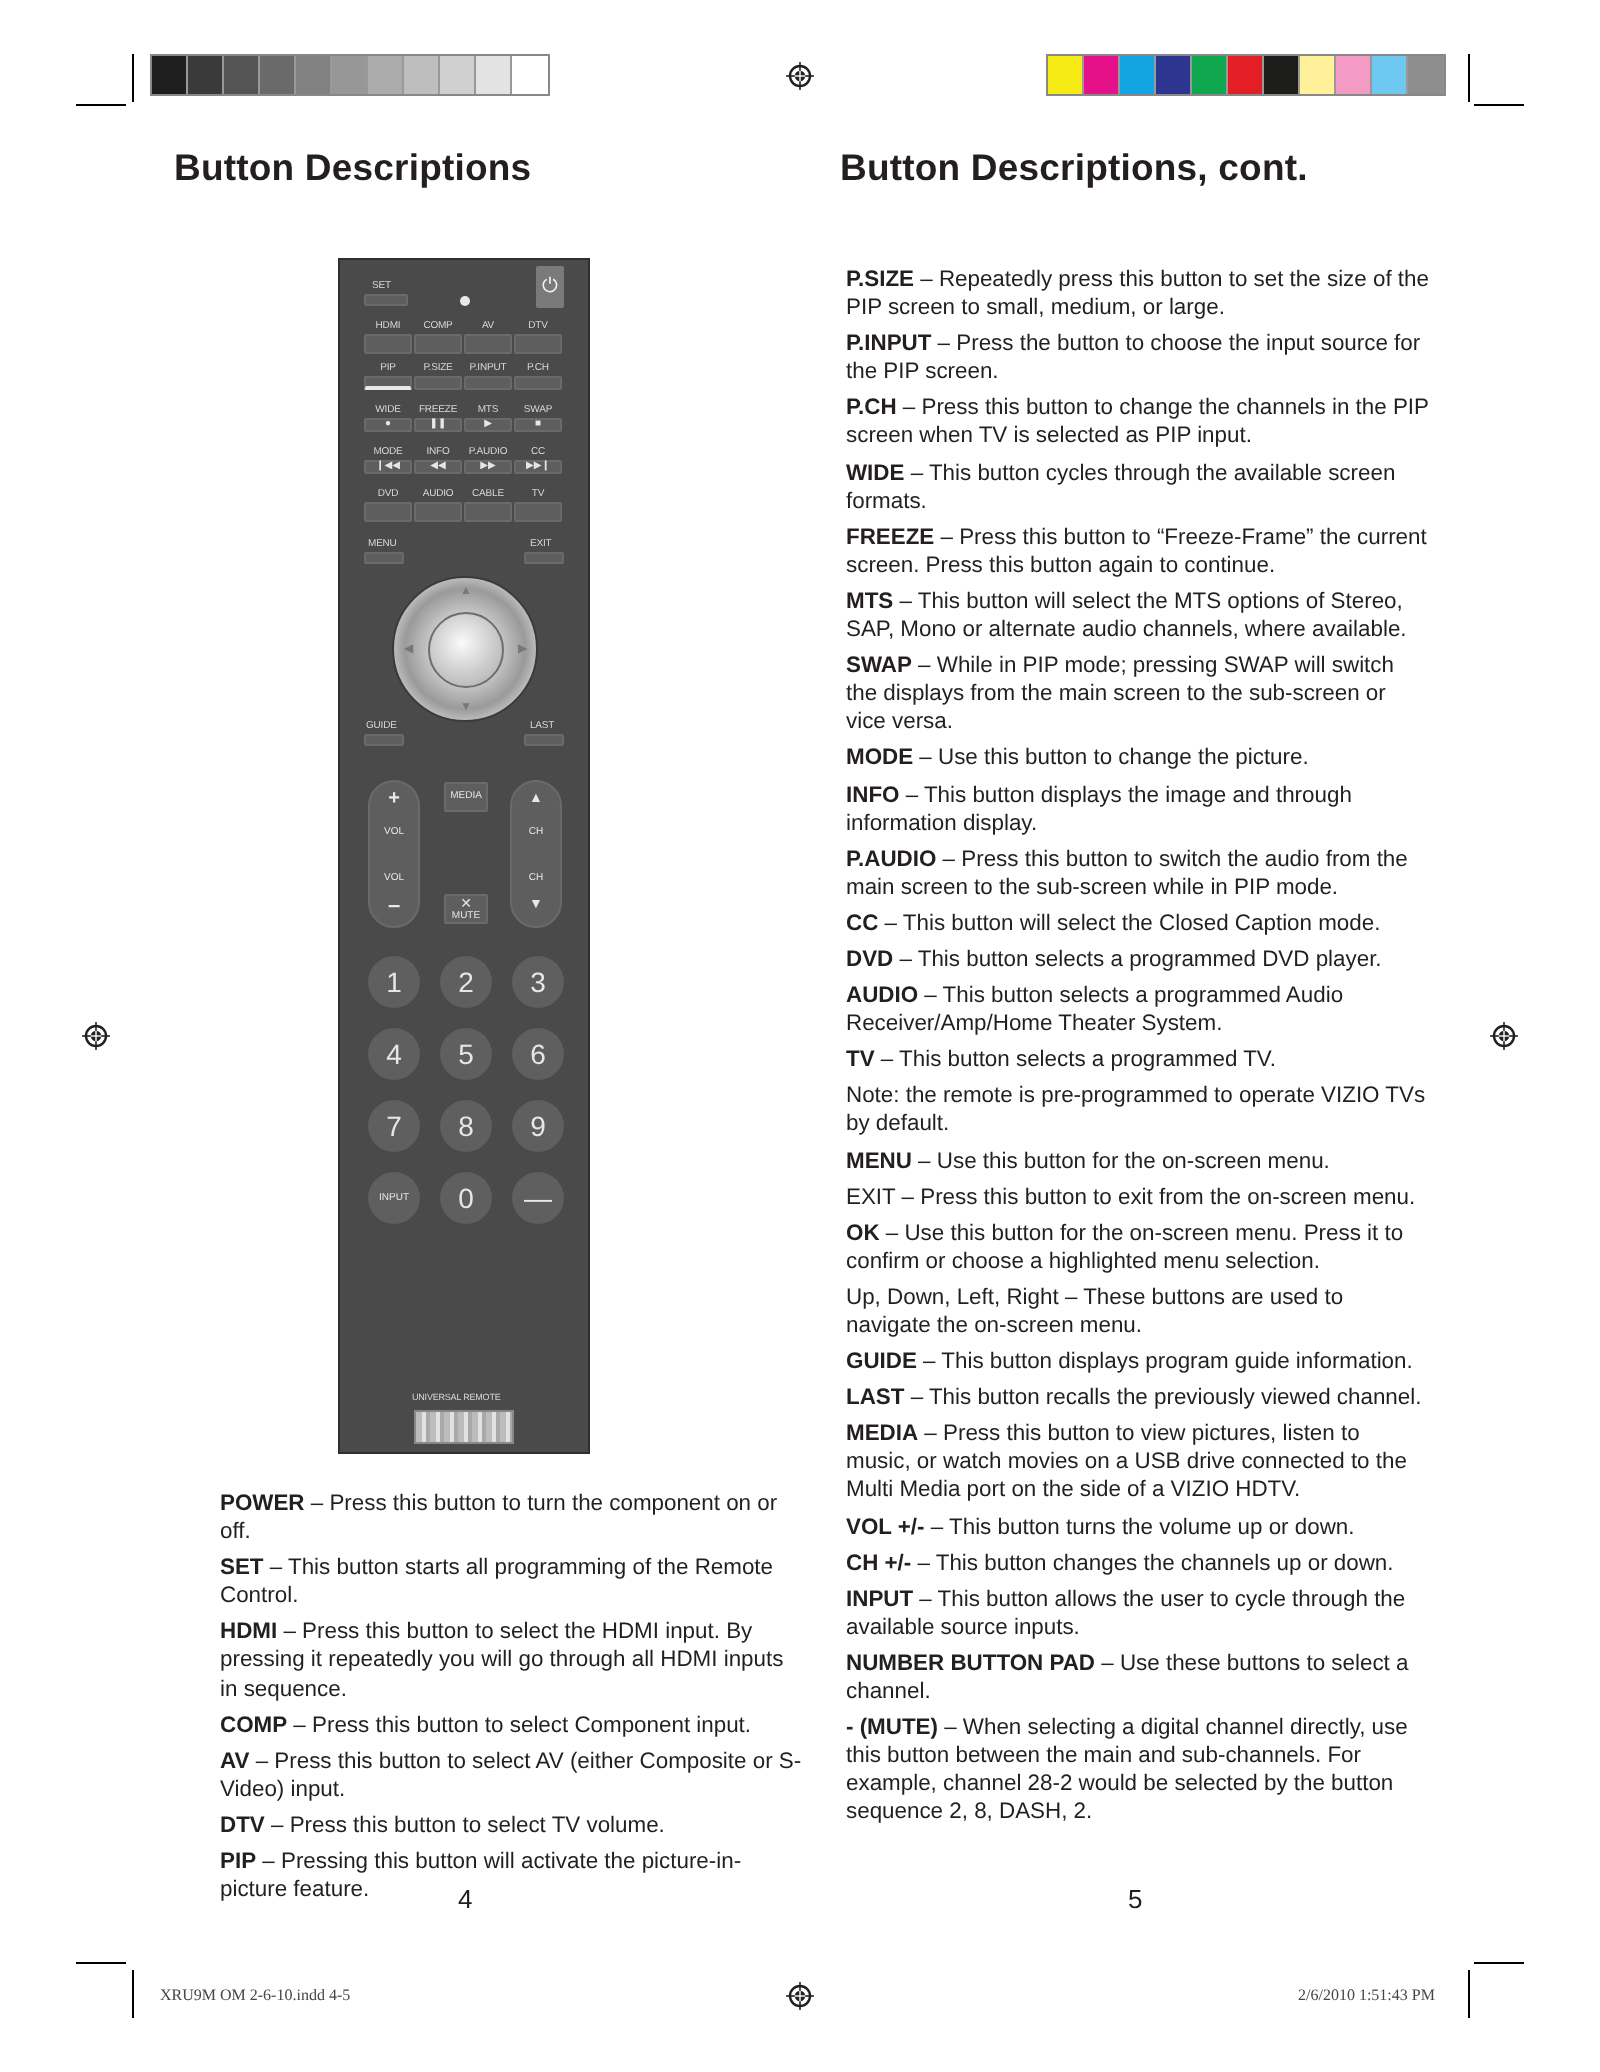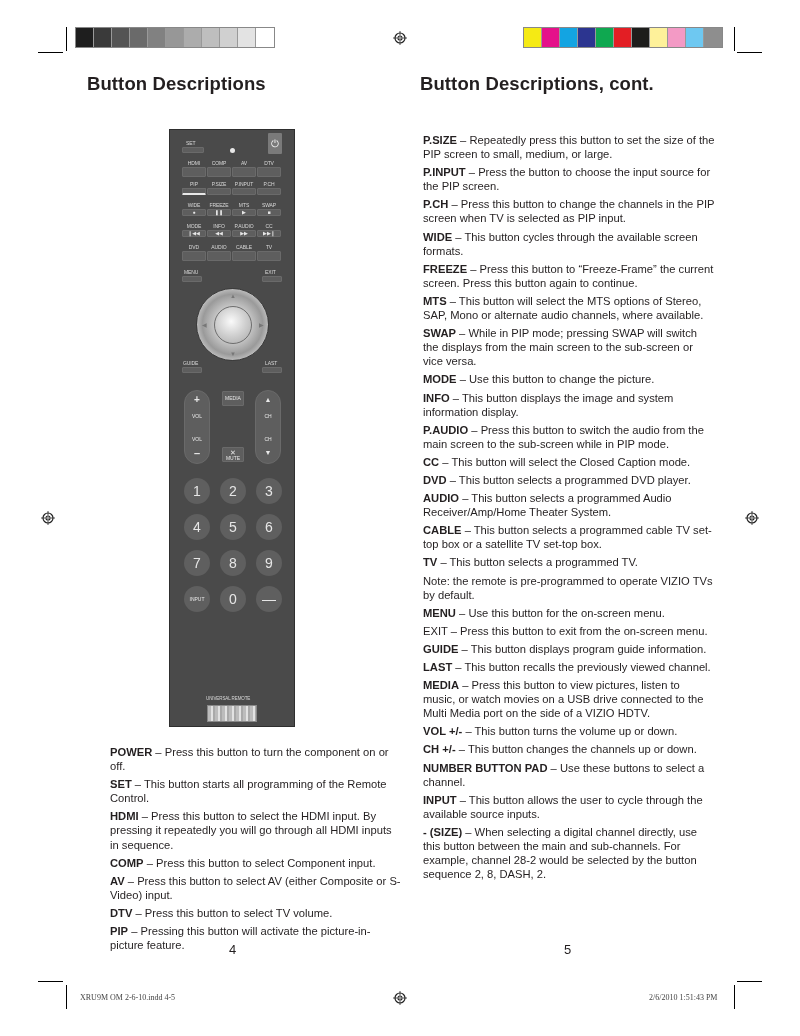--- a/index.html
+++ b/index.html
@@ -261,35 +261,36 @@
 
 <div class="desc" id="right-desc" style="left:419px;top:129px;width:300px;">
     <p><b>P.SIZE</b><span> – Repeatedly press this button to set the size of the PIP screen to small, medium, or large.</span></p>
     <p><b>P.INPUT</b><span> – Press the button to choose the input source for the PIP screen.</span></p>
     <p><b>P.CH</b><span> – Press this button to change the channels in the PIP screen when TV is selected as PIP input.</span></p>
     <p><b>WIDE</b><span> – This button cycles through the available screen formats.</span></p>
     <p><b>FREEZE</b><span> – Press this button to “Freeze-Frame” the current screen. Press this button again to continue.</span></p>
     <p><b>MTS</b><span> – This button will select the MTS options of Stereo, SAP, Mono or alternate audio channels, where available.</span></p>
     <p><b>SWAP</b><span> – While in PIP mode; pressing SWAP will switch the displays from the main screen to the sub-screen or vice versa.</span></p>
     <p><b>MODE</b><span> – Use this button to change the picture.</span></p>
-    <p><b>INFO</b><span> – This button displays the image and system information display.</span></p>
+    <p><b>INFO</b><span> – This button displays the image and through information display.</span></p>
     <p><b>P.AUDIO</b><span> – Press this button to switch the audio from the main screen to the sub-screen while in PIP mode.</span></p>
     <p><b>CC</b><span> – This button will select the Closed Caption mode.</span></p>
     <p><b>DVD</b><span> – This button selects a programmed DVD player.</span></p>
     <p><b>AUDIO</b><span> – This button selects a programmed Audio Receiver/Amp/Home Theater System.</span></p>
-    <p><b>CABLE</b><span> – This button selects a programmed cable TV set-top box or a satellite TV set-top box.</span></p>
     <p><b>TV</b><span> – This button selects a programmed TV.</span></p>
     <p><span>Note: the remote is pre-programmed to operate VIZIO TVs by default.</span></p>
     <p><b>MENU</b><span> – Use this button for the on-screen menu.</span></p>
     <p><span>EXIT – Press this button to exit from the on-screen menu.</span></p>
+    <p><b>OK</b><span> – Use this button for the on-screen menu. Press it to confirm or choose a highlighted menu selection.</span></p>
+    <p><span>Up, Down, Left, Right – These buttons are used to navigate the on-screen menu.</span></p>
     <p><b>GUIDE</b><span> – This button displays program guide information.</span></p>
     <p><b>LAST</b><span> – This button recalls the previously viewed channel.</span></p>
     <p><b>MEDIA</b><span> – Press this button to view pictures, listen to music, or watch movies on a USB drive connected to the Multi Media port on the side of a VIZIO HDTV.</span></p>
     <p><b>VOL +/-</b><span> – This button turns the volume up or down.</span></p>
     <p><b>CH +/-</b><span>  – This button changes the channels up or down.</span></p>
+    <p><b>INPUT</b><span> – This button allows the user to cycle through the available source inputs.</span></p>
     <p><b>NUMBER BUTTON PAD</b><span> – Use these buttons to select a channel.</span></p>
-    <p><b>INPUT</b><span> – This button allows the user to cycle through the available source inputs.</span></p>
-    <p><b>- (SIZE)</b><span> – When selecting a digital channel directly, use this button between the main and sub-channels. For example, channel 28-2 would be selected by the button sequence 2, 8, DASH, 2.</span></p>
+    <p><b>- (MUTE)</b><span> – When selecting a digital channel directly, use this button between the main and sub-channels. For example, channel 28-2 would be selected by the button sequence 2, 8, DASH, 2.</span></p>
   </div>
 <div class="pagenum" style="left:564px;top:942px;">5</div>
 
 <div class="slug" style="left:80px;top:993px;">XRU9M OM 2-6-10.indd   4-5</div>
 <div class="slug" style="left:649px;top:993px;">2/6/2010   1:51:43 PM</div>
 
 </body></html>

